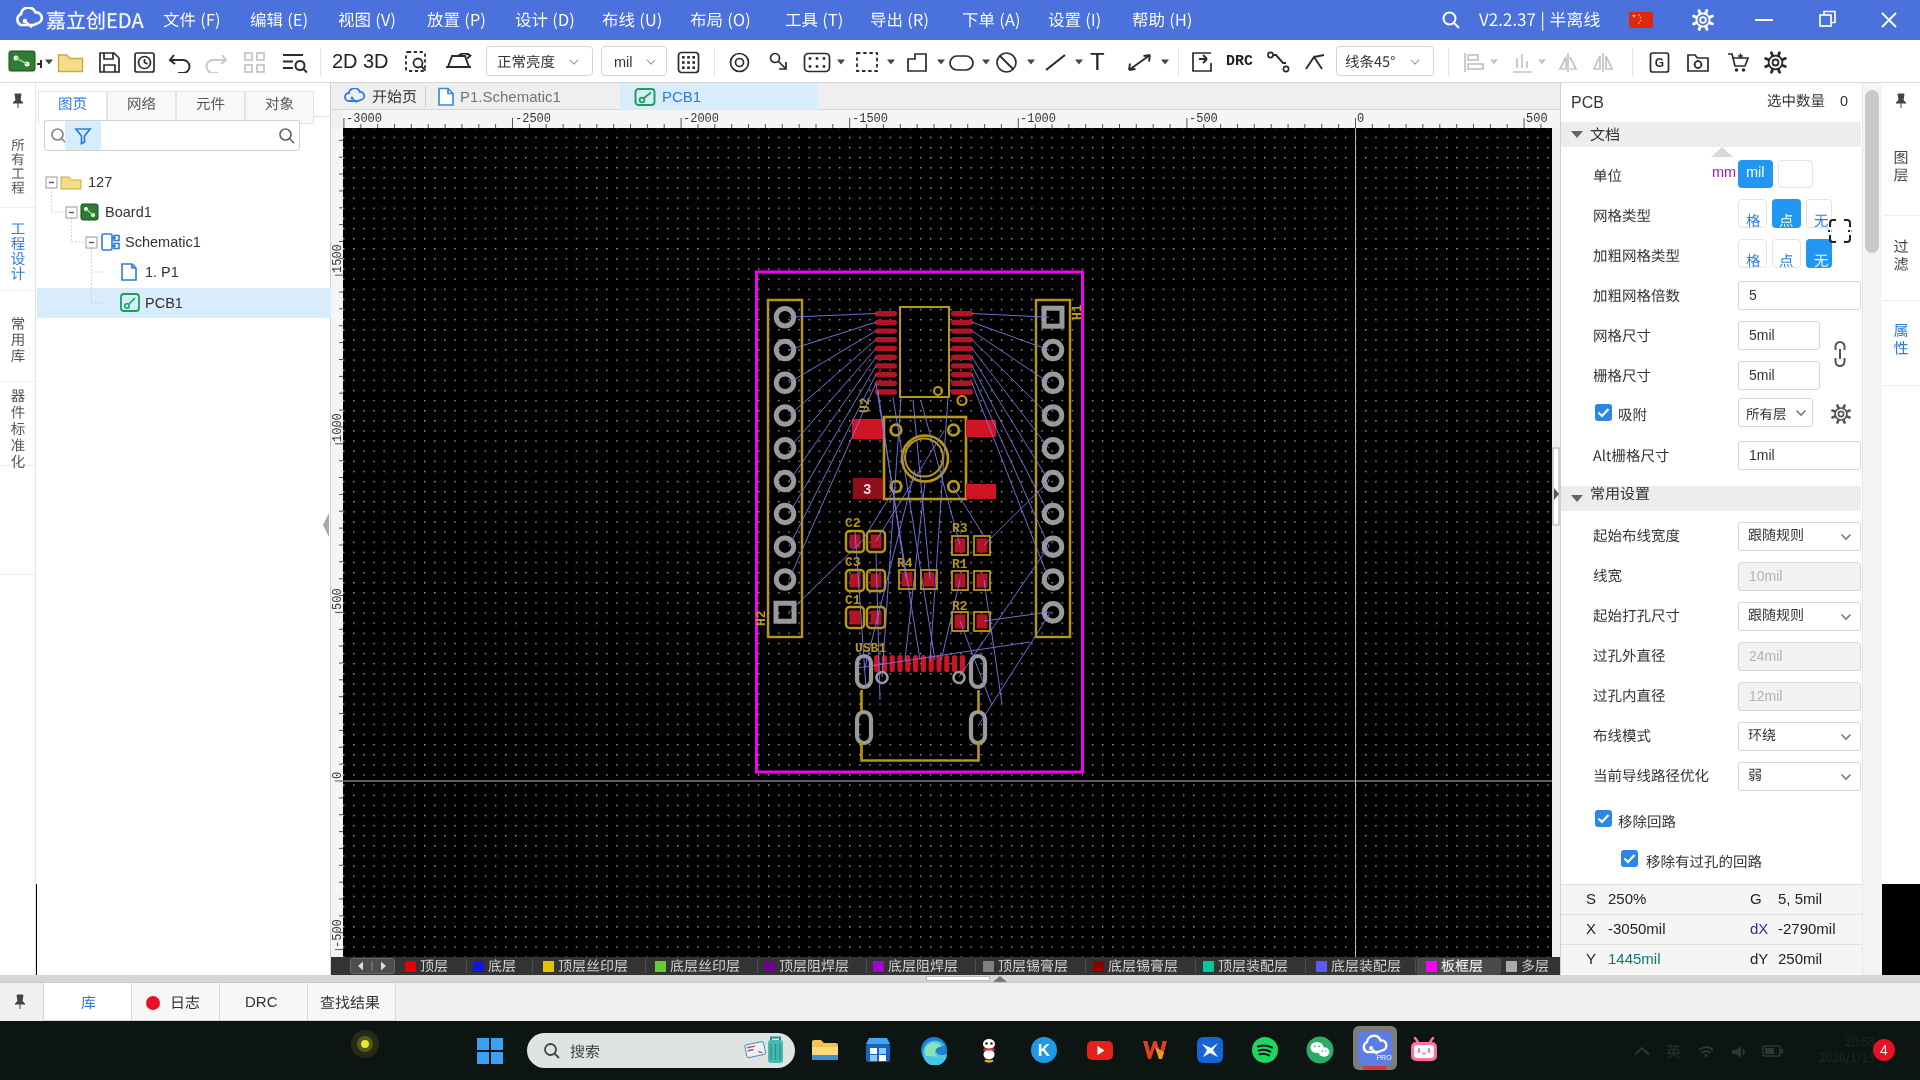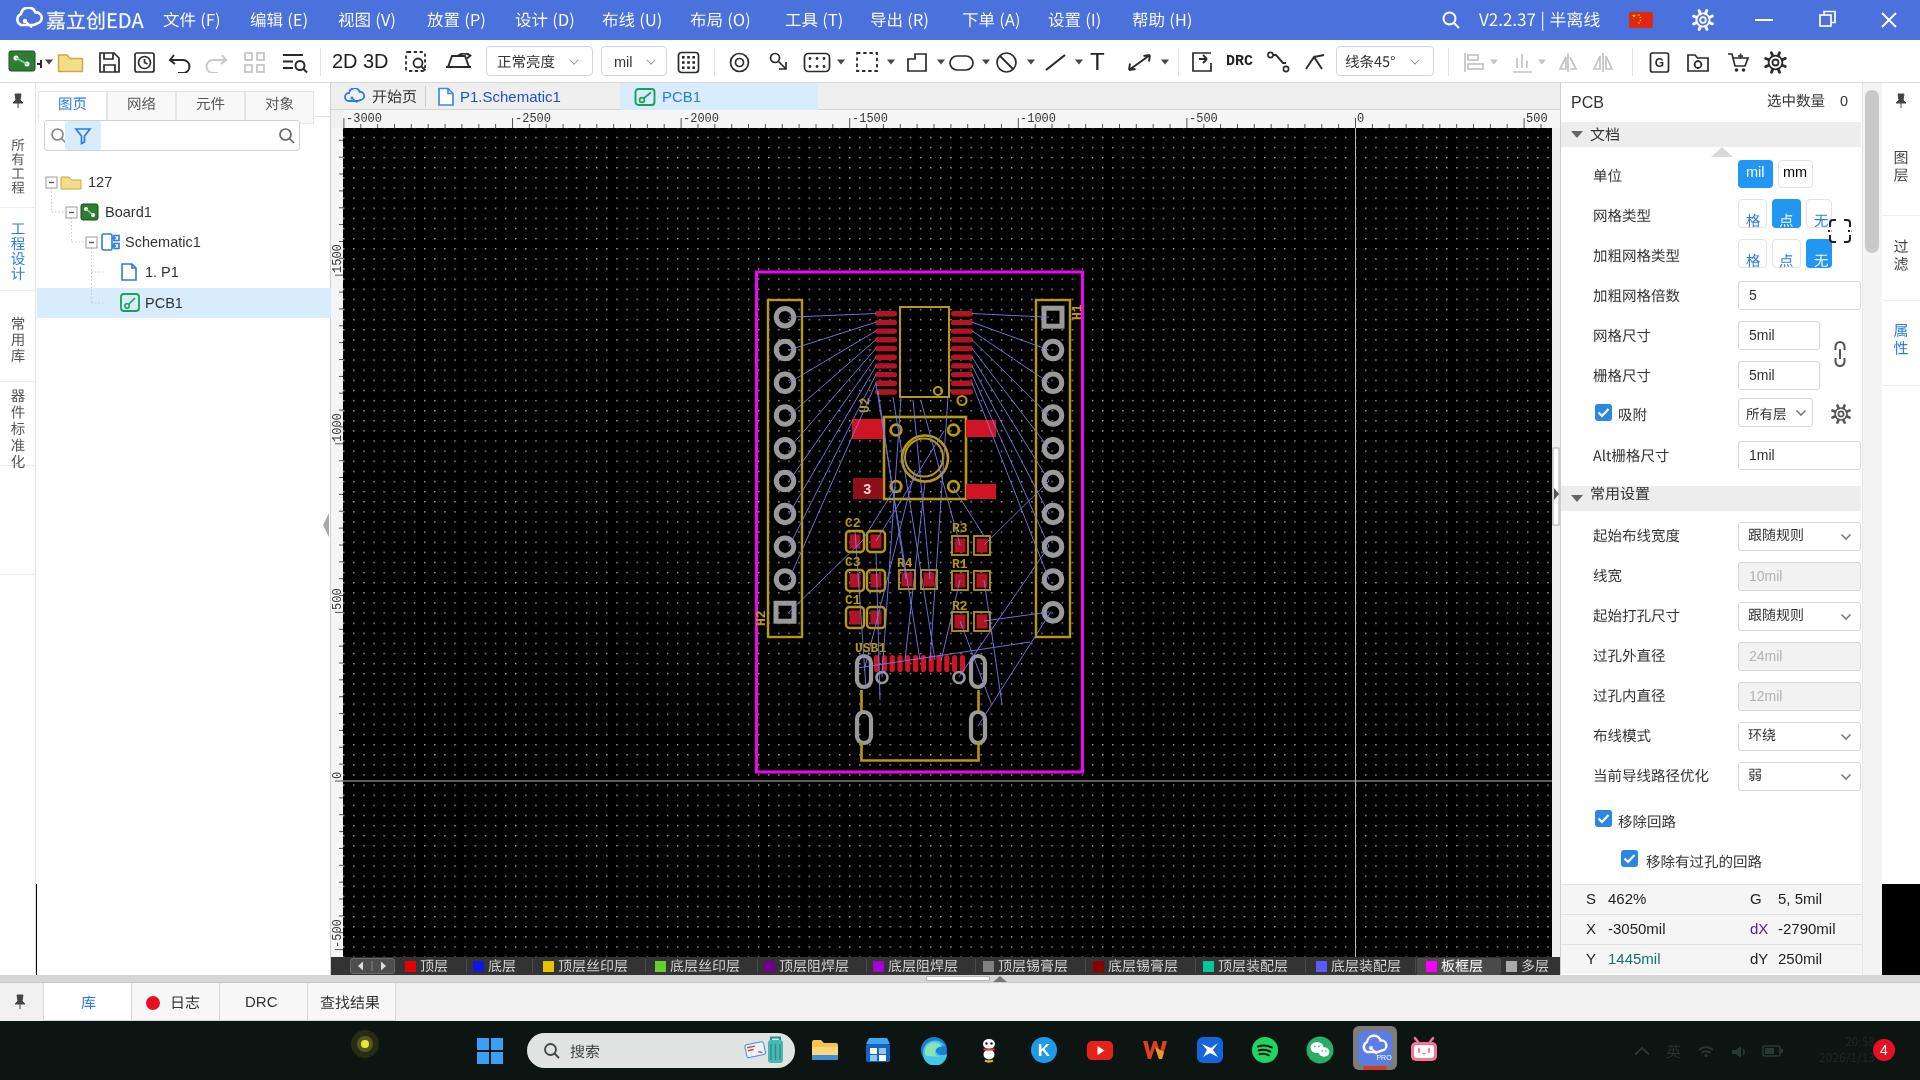--- a/index.html
+++ b/index.html
@@ -341,21 +341,21 @@
     <div class="abs" style="left:620px;top:83px;width:198px;height:27px;background:#d9ecfb"></div>
     <svg class="abs" style="left:343px;top:88px" width="24" height="18" viewBox="0 0 24 18">
       <path d="M6 13 a4 4 0 0 1 0-8 a5.5 5.5 0 0 1 10.6-1.2 A4 4 0 0 1 17.5 12 L15 13 Z" fill="none" stroke="#2a7ce0" stroke-width="1.8"></path>
       <circle cx="9" cy="10" r="1.5" fill="#2a7ce0"></circle>
       <path d="M10 11 L14 14.5" stroke="#2a7ce0" stroke-width="1.6"></path>
     </svg>
     <svg class="abs" style="left:437px;top:87px" width="18" height="20" viewBox="0 0 18 20">
       <path d="M2 1.5 H11 L16 6.5 V18 H2 Z" fill="#fff" stroke="#3a8ce0" stroke-width="1.7"></path>
       <path d="M11 1.5 V6.5 H16" fill="none" stroke="#3a8ce0" stroke-width="1.7"></path>
     </svg>
-    <div class="abs" style="left:460px;top:88px;font-size:15px;color:#1d4ed8">P1.Schematic1</div>
+    <div class="abs" style="left:460px;top:88px;font-size:15px;color:#737373">P1.Schematic1</div>
     <svg class="abs" style="left:634px;top:87px" width="22" height="20" viewBox="0 0 22 20">
       <rect x="1.5" y="2" width="19" height="16" rx="3" fill="none" stroke="#18a058" stroke-width="1.9"></rect>
       <circle cx="8" cy="13" r="2.4" fill="none" stroke="#18a058" stroke-width="1.7"></circle>
       <path d="M10 11 L17 5.5" stroke="#18a058" stroke-width="1.7"></path>
     </svg>
     <div class="abs" style="left:662px;top:88px;font-size:15px;color:#2a7ce0">PCB1</div>
     <svg class="abs" style="left:331px;top:110px" width="1229" height="865" viewBox="0 0 1229 865">
       <rect x="0" y="0" width="1229" height="18" fill="#f5f5f5"></rect>
       <rect x="0" y="18" width="12" height="829" fill="#f5f5f5"></rect>
       <rect x="0" y="0" width="12" height="18" fill="#f0f0f0"></rect>
@@ -562,21 +562,21 @@
     <div class="abs" style="left:1561px;top:486px;width:300px;height:25px;background:#ededed"></div>
     <svg class="abs" style="left:1571px;top:494px" width="12" height="9" viewBox="0 0 12 9">
       <path d="M0 1 H12 L6 8 Z" fill="#666"></path>
     </svg>
     <svg class="abs" style="left:1711px;top:147px" width="22" height="10" viewBox="0 0 22 10">
       <path d="M11 0 L22 10 H0 Z" fill="#d9d9d9"></path>
     </svg>
     <div class="abs" style="left:1738px;top:160px;width:35px;height:28px;background:#2196f3;border-radius:4px"></div>
     <div class="abs" style="left:1746px;top:164px;font-size:14.5px;color:#fff">mil</div>
     <div class="abs" style="left:1778px;top:160px;width:35px;height:28px;background:#fff;border:1px solid #e3e3e3;border-radius:4px"></div>
-    <div class="abs" style="left:1783px;top:164px;font-size:14.5px;color:#000000">mm</div>
+    <div class="abs" style="left:1712px;top:164px;font-size:14.5px;color:#a21caf">mm</div>
     <div class="abs" style="left:1738px;top:199px;width:29px;height:29px;background:#fff;border:1px solid #e3e3e3;border-radius:4px"></div>
     <div class="abs" style="left:1772px;top:199px;width:29px;height:29px;background:#2196f3;border-radius:4px"></div>
     <div class="abs" style="left:1806px;top:199px;width:26px;height:29px;background:#fff;border:1px solid #e3e3e3;border-radius:4px"></div>
     <div class="abs" style="left:1738px;top:239px;width:29px;height:29px;background:#fff;border:1px solid #e3e3e3;border-radius:4px"></div>
     <div class="abs" style="left:1772px;top:239px;width:29px;height:29px;background:#fff;border:1px solid #e3e3e3;border-radius:4px"></div>
     <div class="abs" style="left:1806px;top:239px;width:26px;height:29px;background:#2196f3;border-radius:4px"></div>
     <svg class="abs" style="left:1828px;top:218px" width="24" height="26" viewBox="0 0 24 26">
       <path d="M8 2 H5 a3 3 0 0 0 -3 3 V9 M16 2 H19 a3 3 0 0 1 3 3 V9 M8 24 H5 a3 3 0 0 1 -3 -3 V17 M16 24 H19 a3 3 0 0 0 3 -3 V17" fill="none" stroke="#222" stroke-width="2"></path>
       <path d="M0 13 h4 M20 13 h4" stroke="#222" stroke-width="2" stroke-dasharray="2 1.6"></path>
     </svg>
@@ -625,21 +625,21 @@
     </svg>
     <div class="cbox" style="left:1621px;top:850px"></div>
     <svg class="abs" style="left:1621px;top:850px" width="17" height="17" viewBox="0 0 17 17">
       <path d="M3.5 8.5 L7 12 L13.5 5" fill="none" stroke="#fff" stroke-width="2.2"></path>
     </svg>
     <svg class="abs" style="left:1868px;top:872px;transform:scale(0.8)" width="12" height="8" viewBox="0 0 12 8">
       <path d="M1.5 1.5 L6 6 L10.5 1.5" fill="none" stroke="#7a7a7a" stroke-width="1.6"></path>
     </svg>
     <div class="abs" style="left:1561px;top:884px;width:301px;height:30px;background:#f5f5f5;border-top:1px solid #e0e0e0"></div>
     <div class="abs" style="left:1586px;top:890px;font-size:15px;color:#222">S</div>
-    <div class="abs" style="left:1608px;top:890px;font-size:15px;color:#222">462%</div>
+    <div class="abs" style="left:1608px;top:890px;font-size:15px;color:#222">250%</div>
     <div class="abs" style="left:1750px;top:890px;font-size:15px;color:#222">G</div>
     <div class="abs" style="left:1778px;top:890px;font-size:15px;color:#222">5, 5mil</div>
     <div class="abs" style="left:1561px;top:914px;width:301px;height:30px;background:#f5f5f5;border-top:1px solid #e0e0e0"></div>
     <div class="abs" style="left:1586px;top:920px;font-size:15px;color:#222">X</div>
     <div class="abs" style="left:1608px;top:920px;font-size:15px;color:#222">-3050mil</div>
     <div class="abs" style="left:1750px;top:920px;font-size:15px;color:#4c1d95">dX</div>
     <div class="abs" style="left:1778px;top:920px;font-size:15px;color:#222">-2790mil</div>
     <div class="abs" style="left:1561px;top:944px;width:301px;height:30px;background:#f5f5f5;border-top:1px solid #e0e0e0"></div>
     <div class="abs" style="left:1586px;top:950px;font-size:15px;color:#222">Y</div>
     <div class="abs" style="left:1608px;top:950px;font-size:15px;color:#0f766e">1445mil</div>

